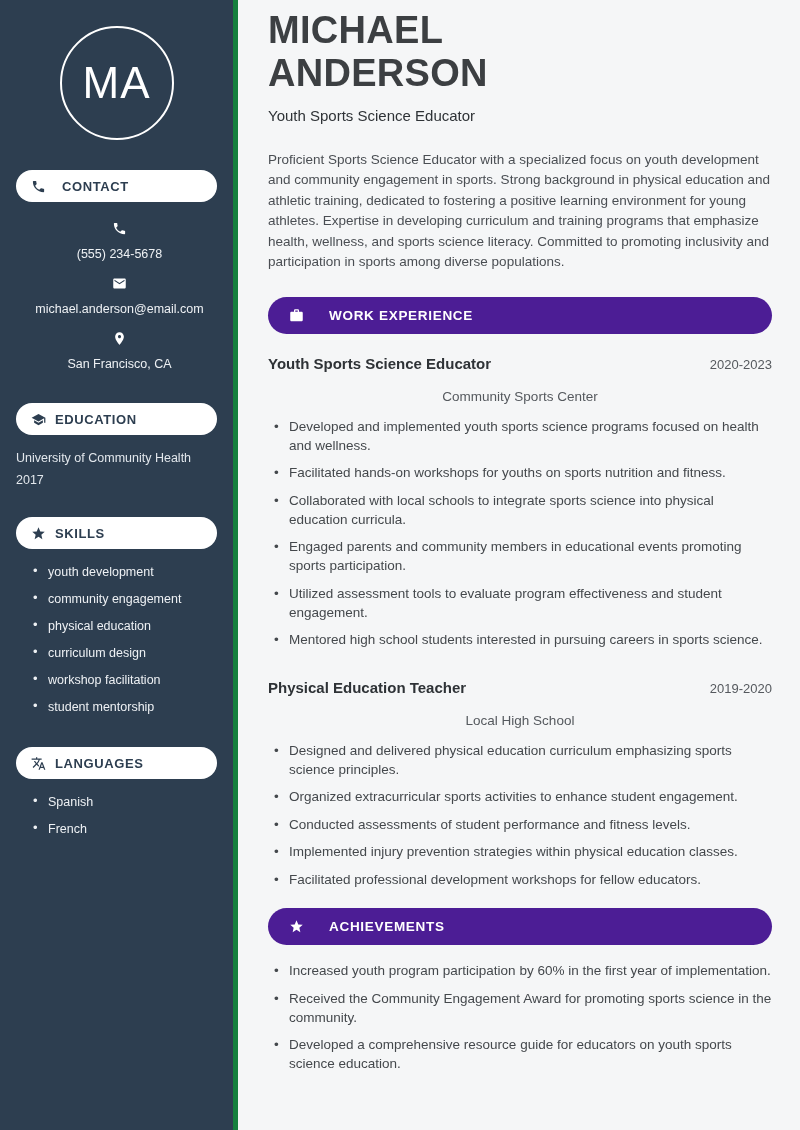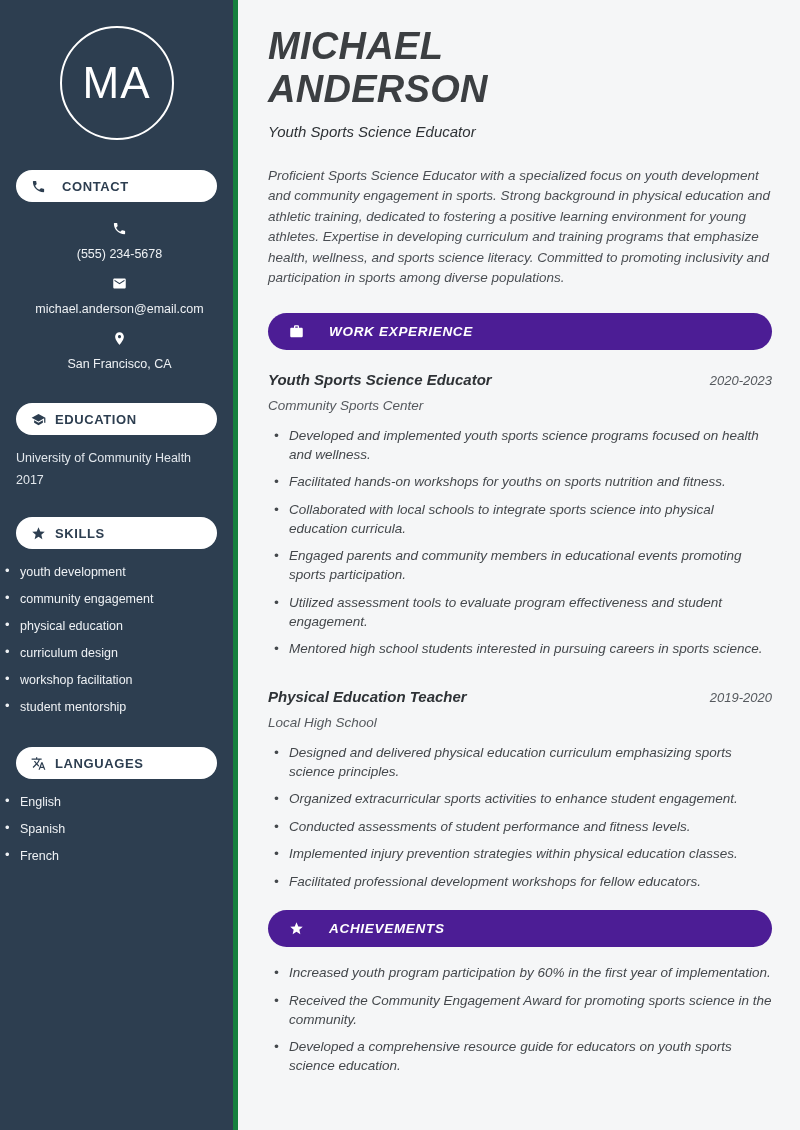--- a/index.html
+++ b/index.html
@@ -61,38 +61,37 @@
     font-size: 12.5px;
     color: #eef1f4;
     flex-direction: column;
   }
   .contact-list svg { width: 15px; height: 15px; flex-shrink: 0; fill: #ffffff; }
 
   .edu-block { padding: 13px 16px 0 16px; line-height: 21.5px; }
   .edu-degree { font-size: 13px; font-weight: bold; color: #ffffff; }
   .edu-school, .edu-year { font-size: 12.5px; color: #e2e7ec; }
 
-  .side-list { list-style: none; margin-top: 9px; padding-left: 4px; }
+  .side-list { list-style: none; margin-top: 9px; padding-left: 32px; }
   .side-list li {
     position: relative;
     padding: 6.5px 0 6.5px 16px;
     font-size: 12.5px;
     color: #eef1f4;
   }
   .side-list li::before {
     content: "•";
     position: absolute; left: 1px; top: 5px;
     color: #eef1f4; font-size: 13px;
   }
 
   
   .main {
     flex: 1;
-    padding: 25px 28px 0 30px;
-    font-style: italic;
+    padding: 9px 28px 0 30px;
   }
   .name {
     font-size: 38px;
     font-weight: bold;
     color: #3c3f42;
     line-height: 1.13;
     letter-spacing: 0.3px;
   }
   .name span { display: block; }
   .subtitle {
@@ -120,21 +119,21 @@
     font-weight: bold;
     letter-spacing: 0.7px;
   }
   .section-pill svg { width: 15px; height: 15px; fill: #ffffff; flex-shrink: 0; }
   .pill-achievements { margin-top: 11px; }
 
   .job { margin-top: 21px; }
   .job-head { display: flex; justify-content: space-between; align-items: baseline; }
   .job-title { font-size: 15px; font-weight: bold; color: #2e3236; }
   .job-dates { font-size: 13px; color: #55595e; }
-  .job-company { margin-top: 10px; font-size: 13.5px; color: #55595e; }
+  .job-company { margin-top: 17px; font-size: 13.5px; color: #55595e; text-align: center; }
 
   .bullets { list-style: none; margin-top: 13px; padding-left: 4px; }
   .bullets li {
     position: relative;
     padding: 0 0 8.5px 17px;
     font-size: 13.5px;
     line-height: 19px;
     color: #44484c;
     max-width: 500px;
   }
@@ -209,21 +208,20 @@
       <li>student mentorship</li>
     </ul>
 
     <div class="side-pill pill-languages">
       <svg viewBox="0 0 24 24" fill="currentColor">
           <path d="M12.87 15.07l-2.54-2.51.03-.03c1.74-1.94 2.98-4.17 3.71-6.53H17V4h-7V2H8v2H1v1.99h11.17C11.5 7.92 10.44 9.75 9 11.35 8.07 10.32 7.3 9.19 6.69 8h-2c.73 1.63 1.73 3.17 2.98 4.56l-5.09 5.02L4 19l5-5 3.11 3.11.76-2.04zM18.5 10h-2L12 22h2l1.12-3h4.75L21 22h2l-4.5-12zm-2.62 7 1.62-4.33L19.12 17h-3.24z"></path>
         </svg>
       <span>LANGUAGES</span>
     </div>
     <ul class="side-list">
-      <li>English</li>
       <li>Spanish</li>
       <li>French</li>
     </ul>
   </aside>
 
   <main class="main">
 
     <h1 class="name">
       <span>MICHAEL</span>
       <span>ANDERSON</span>

